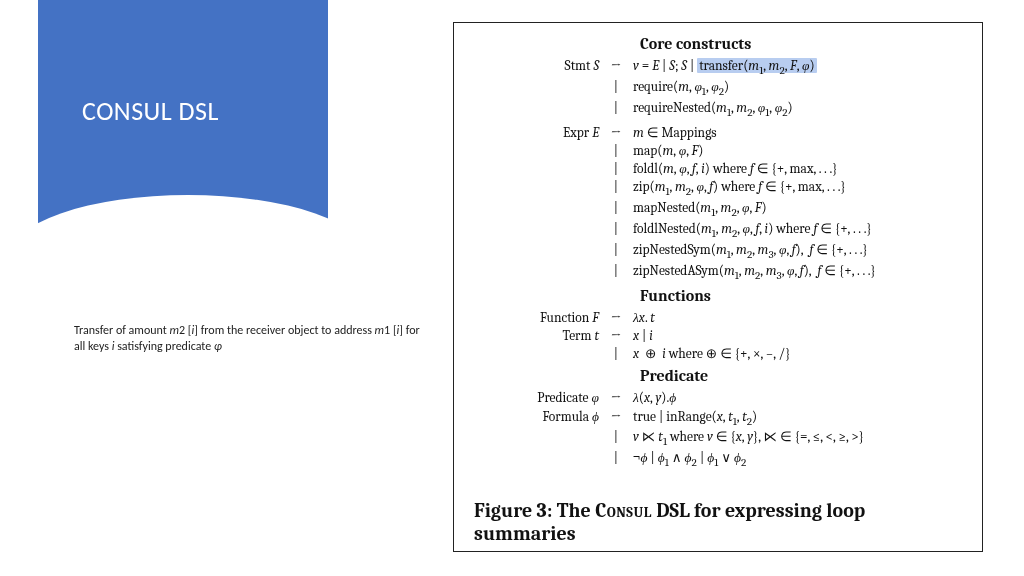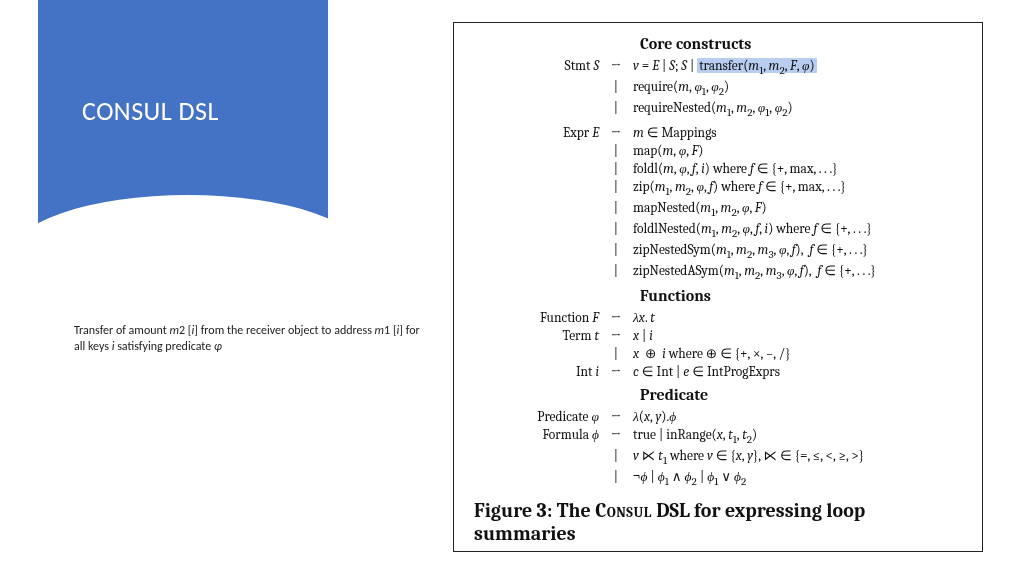--- a/index.html
+++ b/index.html
@@ -202,25 +202,20 @@
       <tr>
             <td class="lhs">Term <span class="it">t</span></td>
             <td class="arrow">→</td>
             <td><span class="it">x</span> | <span class="it">i</span></td>
           </tr>
       <tr>
             <td class="lhs"></td>
             <td class="bar">|</td>
             <td><span class="it">x</span> &nbsp;⊕&nbsp; <span class="it">i</span> where ⊕ ∈ {+, ×, −, /}</td>
           </tr>
-      <tr>
-            <td class="lhs">Int <span class="it">i</span></td>
-            <td class="arrow">→</td>
-            <td><span class="it">c</span> ∈ Int | <span class="it">e</span> ∈ IntProgExprs</td>
-          </tr>
     </tbody>
       </table>
 
     <div class="section-heading">Predicate</div>
     <table class="grammar">
       <tbody>
           <tr>
             <td class="lhs">Predicate <span class="it">φ</span></td>
             <td class="arrow">→</td>
             <td><span class="it">λ</span>(<span class="it">x</span>, <span class="it">y</span>).<span class="it">ϕ</span></td>

